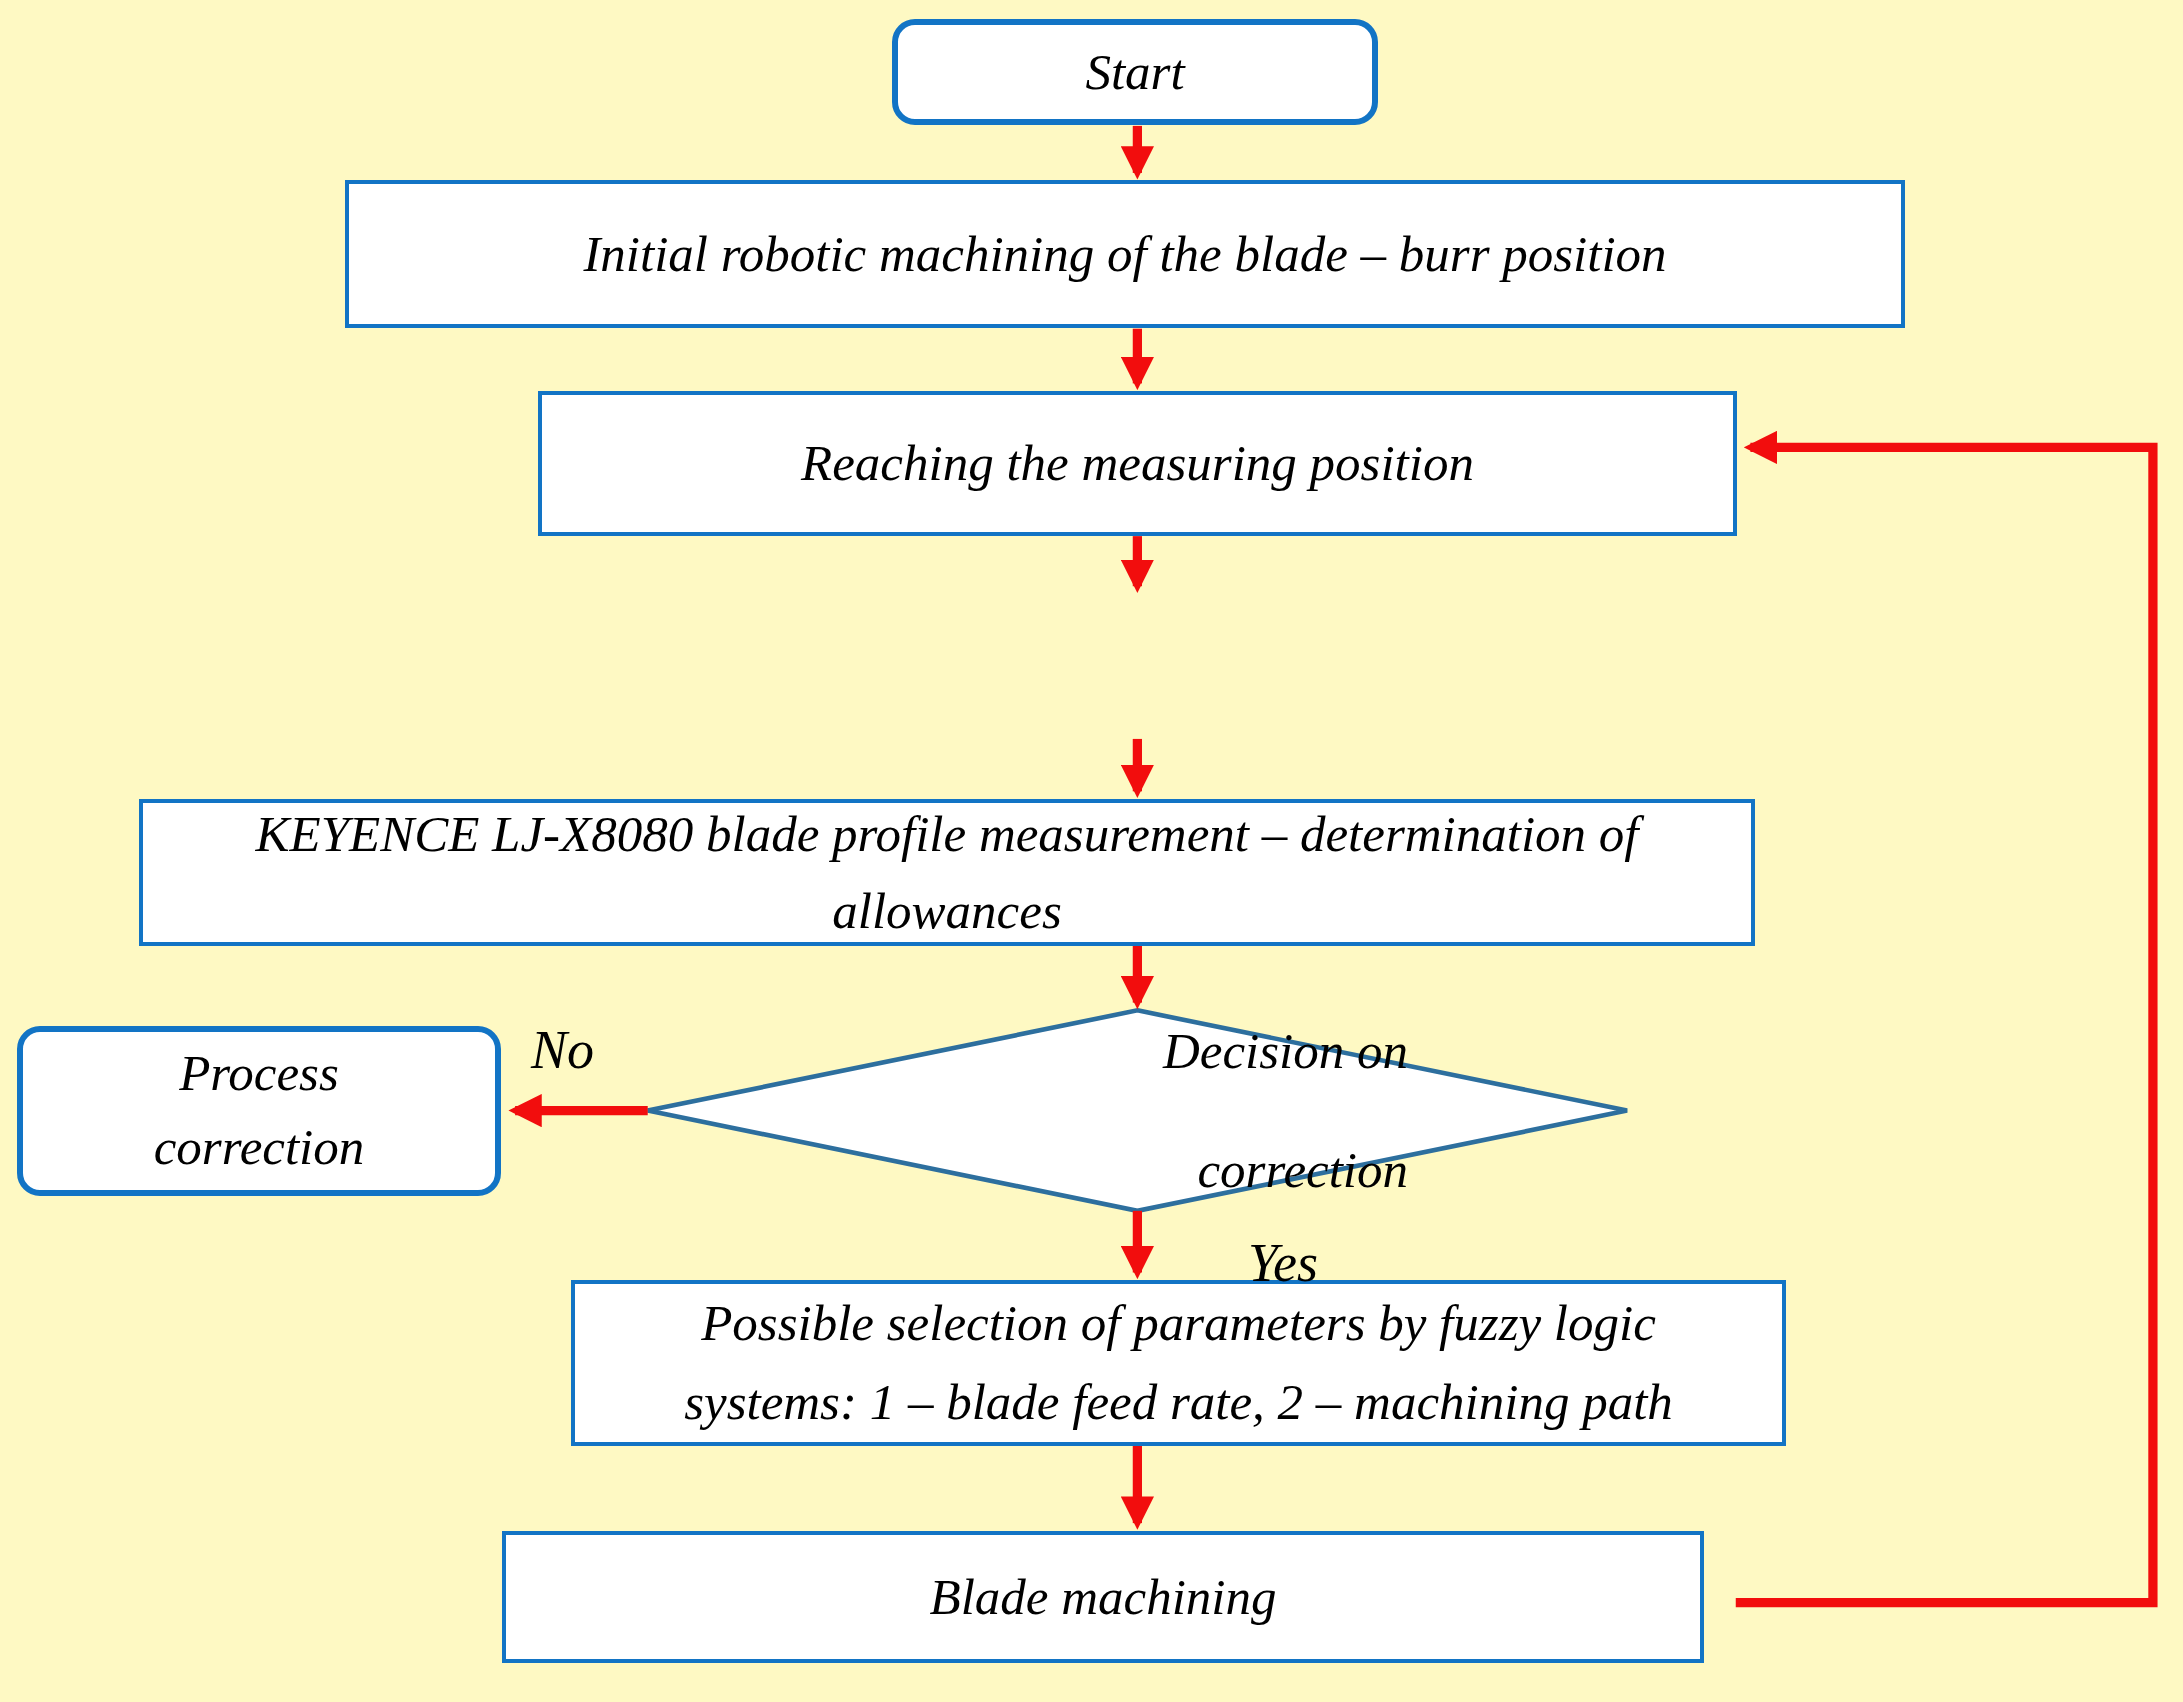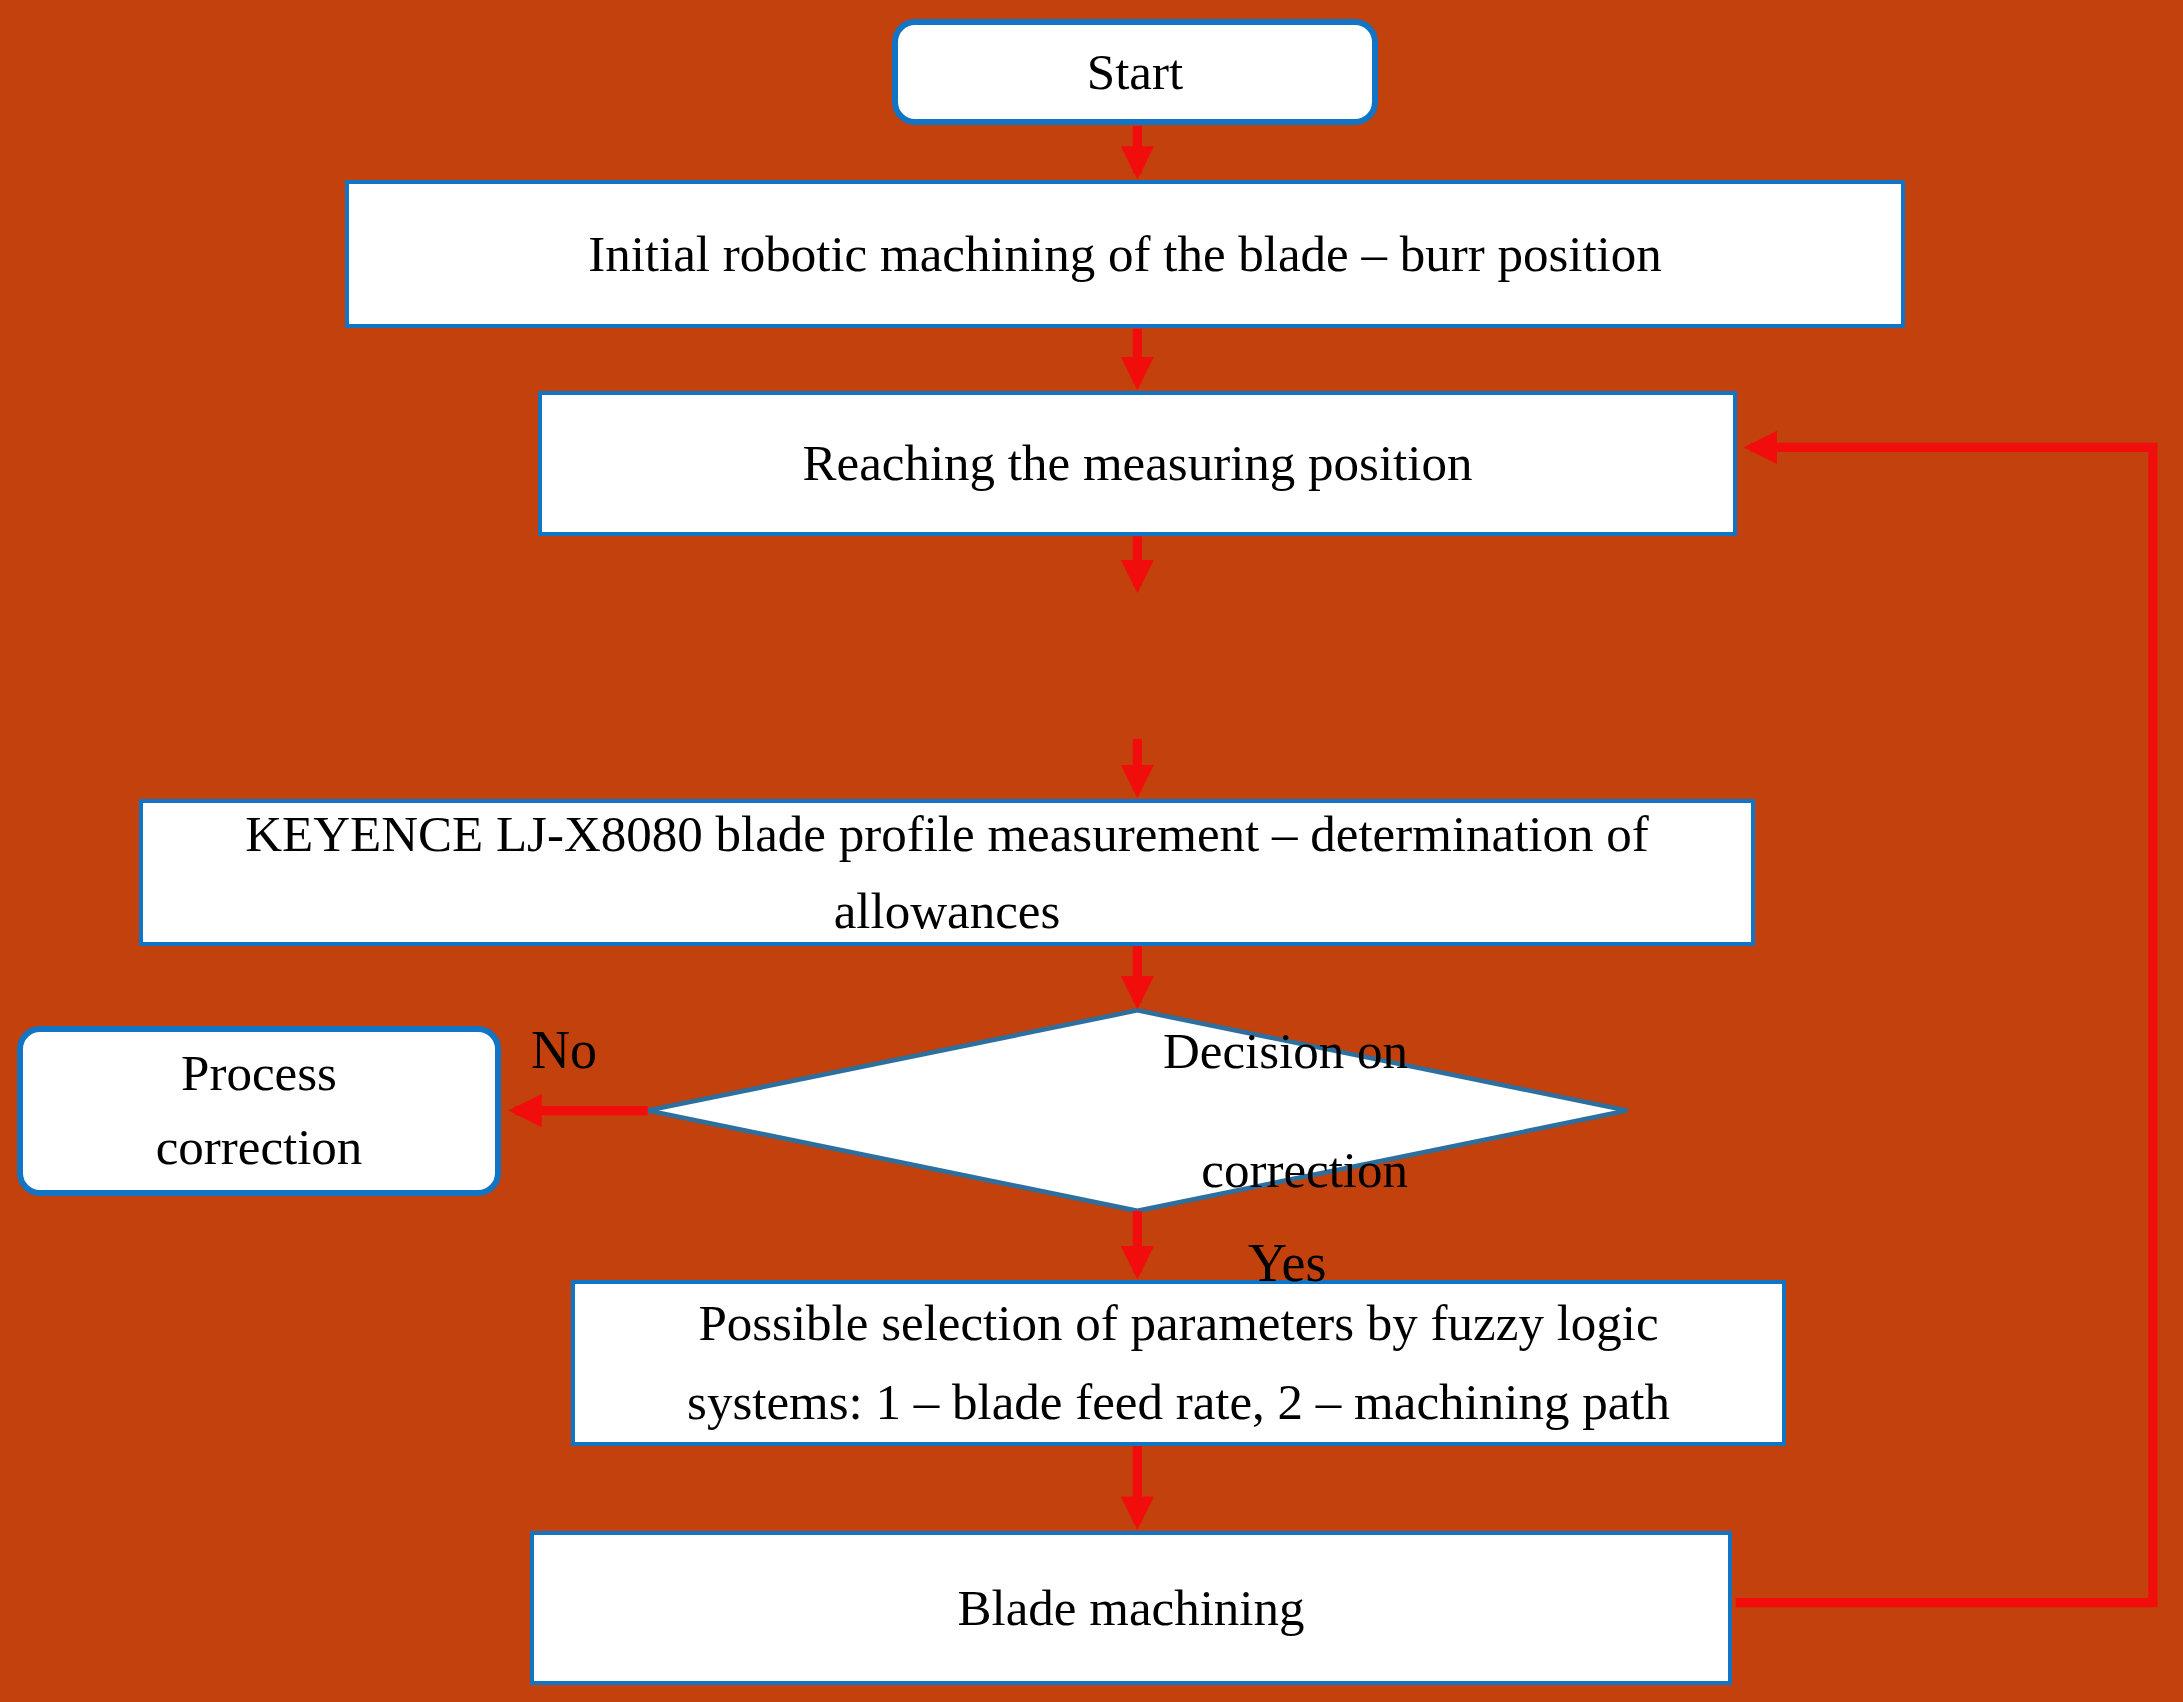--- a/index.html
+++ b/index.html
@@ -4,24 +4,25 @@
 <style>
   html, body {
     margin: 0;
     padding: 0;
     background: #ffffff;
   }
   .canvas {
     position: relative;
     width: 2183px;
     height: 1703px;
-    background: #c2410c;
+    background: #fef9c3;
     font-family: "Liberation Serif", "DejaVu Serif", serif;
     color: #000000;
     overflow: hidden;
+    font-style: italic;
   }
   .wires {
     position: absolute;
     left: 0; top: 0;
     width: 2183px;
     height: 1703px;
   }
   .node {
     position: absolute;
     box-sizing: border-box;
@@ -120,21 +121,21 @@
   <div class="node rounded" style="left:17px; top:1026px; width:484px; height:170px; line-height:1.45;">
     <span>Process</span>
     <span>correction</span>
   </div>
 
   <div class="node" style="left:531px; top:1280px; width:1215px; height:166px; line-height:1.55;margin-left:40px;">
     <span>Possible selection of parameters by fuzzy logic</span>
     <span>systems: 1 – blade feed rate, 2 – machining path</span>
   </div>
 
-  <div class="node" style="left:530px; top:1531px; width:1202px; height:154px;">
+  <div class="node" style="left:502px; top:1531px; width:1202px; height:132px;">
     <span>Blade machining</span>
   </div>
 
   <div class="label" style="left:531px; top:1023px;">No</div>
   <div class="label" style="left:1248px; top:1220px;margin-top:16px;">Yes</div>
 
 </div>
 
 
 </body></html>

